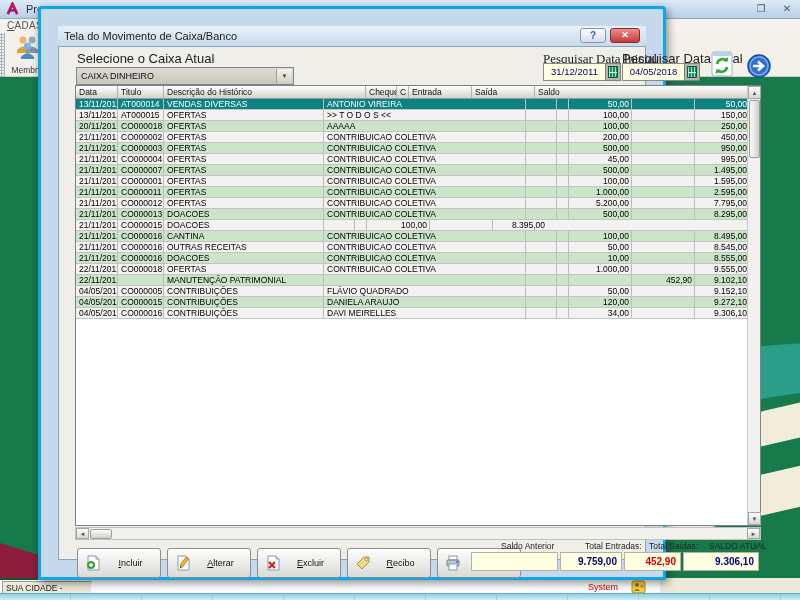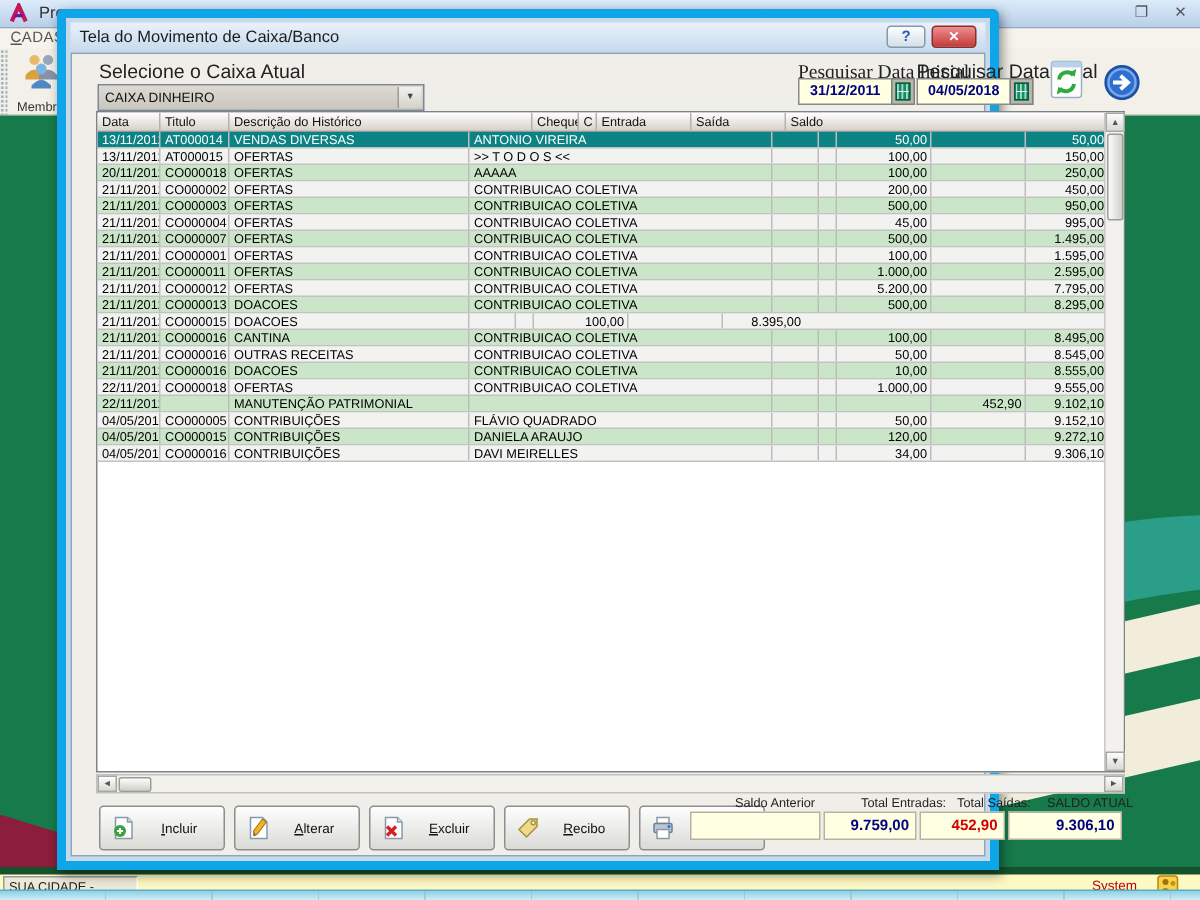--- a/index.html
+++ b/index.html
@@ -28,56 +28,56 @@
     background:#177a4b; overflow:hidden; }
   .stripe { position:absolute; background:#f2edda; }
   .s1 { left:-80px; top:408px; width:1050px; height:34px; transform:rotate(-13deg); }
   .s2 { left:-40px; top:462px; width:1050px; height:40px; transform:rotate(-13deg); }
   .teal-blob { position:absolute; right:-120px; top:280px; width:420px; height:150px;
     background:#2b9e8a; border-radius:50%; transform:rotate(-14deg); }
   .teal-blob2 { position:absolute; right:-140px; top:330px; width:420px; height:120px;
     background:#177a4b; border-radius:50%; transform:rotate(-14deg); }
   .maroon { position:absolute; left:0; top:466px; width:130px; height:40px;
     background:#8c1d3c; clip-path:polygon(0 0, 100% 100%, 0 100%); }
-  .bg-statusbar { position:absolute; left:0; top:578px; width:800px; height:15px;
-    background:#fef9c3; border-top:5px solid #14532d; }
+  .bg-statusbar { position:absolute; left:0; top:578px; width:660px; height:15px;
+    background:#ffffff; border-top:2px solid #14532d; }
   .status-cell-left { position:absolute; left:2px; top:1px; width:90px; height:13px;
     border:1px solid; border-color:#9a9a9a #fff #fff #9a9a9a; font-size:8.5px; color:#222;
     padding:1px 3px; background:#ece9d8; white-space:nowrap; }
   .status-right-text { position:absolute; right:42px; top:2px; font-size:9px; color:#c00000; }
   .status-right-icon { position:absolute; right:14px; top:0px; width:15px; height:14px; }
   .taskbar { position:absolute; left:0; top:593px; width:800px; height:7px;
     background:linear-gradient(#8fd0e2,#cdeef7); border-top:1px solid #5ab0c8; }
   .taskbar-ticks { position:absolute; inset:0;
     background:repeating-linear-gradient(90deg, transparent 0 70px, #9ab9c2 70px 71px); opacity:.6; }
 
   
   .dialog { position:absolute; left:38px; top:6px; width:628px; height:574px;
-    background:#c6d9ec; border:6px solid #0ea5e9; border-radius:4px 4px 0 0;
-    box-shadow:2px 3px 8px rgba(0,0,0,.45); padding:3px; }
+    background:#c6d9ec; border:3px solid #0ea5e9; border-radius:4px 4px 0 0;
+    box-shadow:2px 3px 8px rgba(0,0,0,.45); padding:17px; }
   .dlg-titlebar { height:20px; display:flex; align-items:center; position:relative;
     background:linear-gradient(#e8f2fb,#c6d9ec); }
   .dlg-title { font-size:11px; color:#1c1c1c; margin-left:6px; }
   .dlg-btn { position:absolute; top:2px; height:15px; border:1px solid #8299ae; border-radius:3px;
     background:linear-gradient(#fdfdfd,#d6dee8); text-align:center; line-height:13px; }
   .dlg-help { right:40px; width:26px; font-size:10px; color:#2a5db0; font-weight:bold; }
   .dlg-close { right:6px; width:30px; background:linear-gradient(#ec8f8f,#c43a3a);
     border-color:#8d2b2b; color:#fff; font-size:9px; font-weight:bold; }
   .dlg-content { position:relative; background:#f0eee8; border:1px solid #8ca4bb;
     height:calc(100% - 20px); }
 
   .field-label { position:absolute; font-size:13px; color:#222; white-space:nowrap; }
   .combo { position:absolute; left:17px; top:20px; width:218px; height:18px;
     border:1px solid #7f8892; background:linear-gradient(#dcdad2,#c9c6bd);
     font-size:9px; line-height:16px; padding-left:4px; color:#111; }
   .combo-arrow { position:absolute; right:1px; top:1px; width:16px; height:14px;
     border-left:1px solid #9b9b93; background:linear-gradient(#f2f1ec,#d4d2c8);
     font-size:6px; color:#444; text-align:center; line-height:14px; }
   .date-field { position:absolute; top:16px; width:62px; height:18px; background:#ffffe1;
-    border:1px solid #8a8a8a; border-right:none; font-size:9.5px; font-weight:bold; color:#000080;
+    border:1px solid #8a8a8a; border-right:none; font-size:9.5px; font-weight:normal; color:#000080;
     text-align:center; line-height:16px; }
   .cal-btn { position:absolute; top:16px; width:16px; height:18px; background:#b9b6ac;
     border:1px solid #7f7f7f; padding:2px; }
   .cal-btn .grid { width:100%; height:100%; background:#1e8a5a; border:1px solid #0d5c39;
     background-image:linear-gradient(#fff0 45%, #cfe 45% 55%, #fff0 55%),
       linear-gradient(90deg,#9dd 1px,transparent 1px); background-size:100% 100%, 3px 100%; }
   .refresh-btn { position:absolute; left:650px; top:4px; width:26px; height:28px; }
   .go-btn { position:absolute; left:688px; top:7px; width:24px; height:24px; }
 
   

